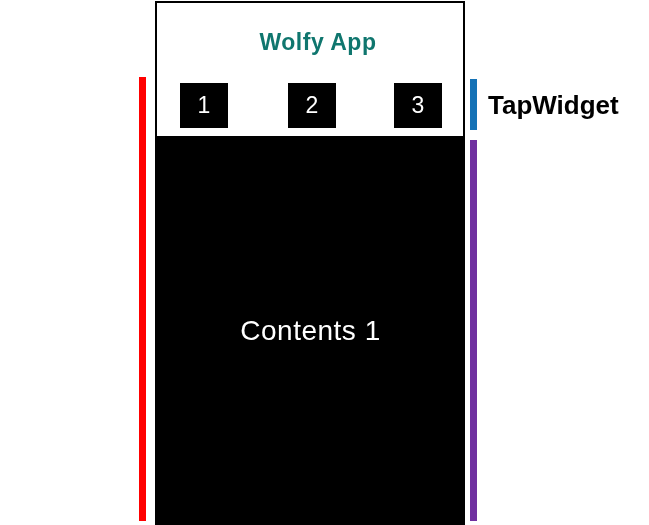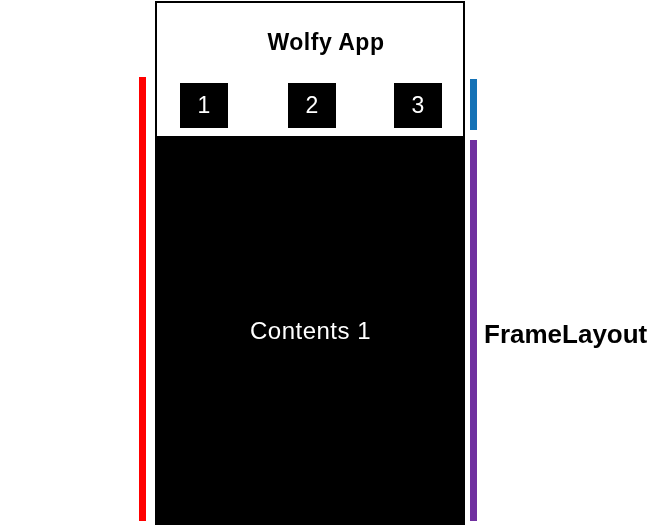--- a/index.html
+++ b/index.html
@@ -22,28 +22,28 @@
     top: 1px;
     width: 310px;
     height: 524px;
     border: 2px solid #000000;
     border-bottom: none;
     box-sizing: border-box;
     background: #ffffff;
   }
   .app-title {
     position: absolute;
-    left: 16px;
+    left: 8px;
     top: 26px;
     width: 100%;
     text-align: center;
     font-size: 23px;
     font-weight: bold;
     letter-spacing: 0.5px;
-    color: #000000;
+    color: #0f766e;
   }
   .tab {
     position: absolute;
     top: 83px;
     width: 48px;
     height: 45px;
     background: #000000;
     color: #ffffff;
     display: flex;
     align-items: center;
@@ -60,21 +60,21 @@
     top: 136px;
     width: 307px;
     height: 389px;
     background: #000000;
     display: flex;
     align-items: center;
     justify-content: center;
   }
   .content-label {
     color: #ffffff;
-    font-size: 24px;
+    font-size: 28px;
     font-weight: 400;
     letter-spacing: 0.5px;
   }
   
   .bar {
     position: absolute;
     width: 7px;
   }
   .bar-taphost     { left: 139px; top: 77px;  height: 444px; }
   .bar-tapwidget   { left: 470px; top: 79px;  height: 51px;  }
@@ -105,17 +105,17 @@
 
   <div class="tab tab-1">1</div>
   <div class="tab tab-2">2</div>
   <div class="tab tab-3">3</div>
 
   <div class="content-area">
     <span class="content-label">Contents 1</span>
   </div>
 
   <div class="bar bar-tapwidget" style="background: rgb(21, 114, 182);"></div>
+  <div class="ann-label label-tapwidget">TapWidget</div>
 
   <div class="bar bar-framelayout" style="background: rgb(112, 48, 160);"></div>
-  <div class="ann-label label-framelayout">FrameLayout</div>
 
 </div>
 
 </body></html>

